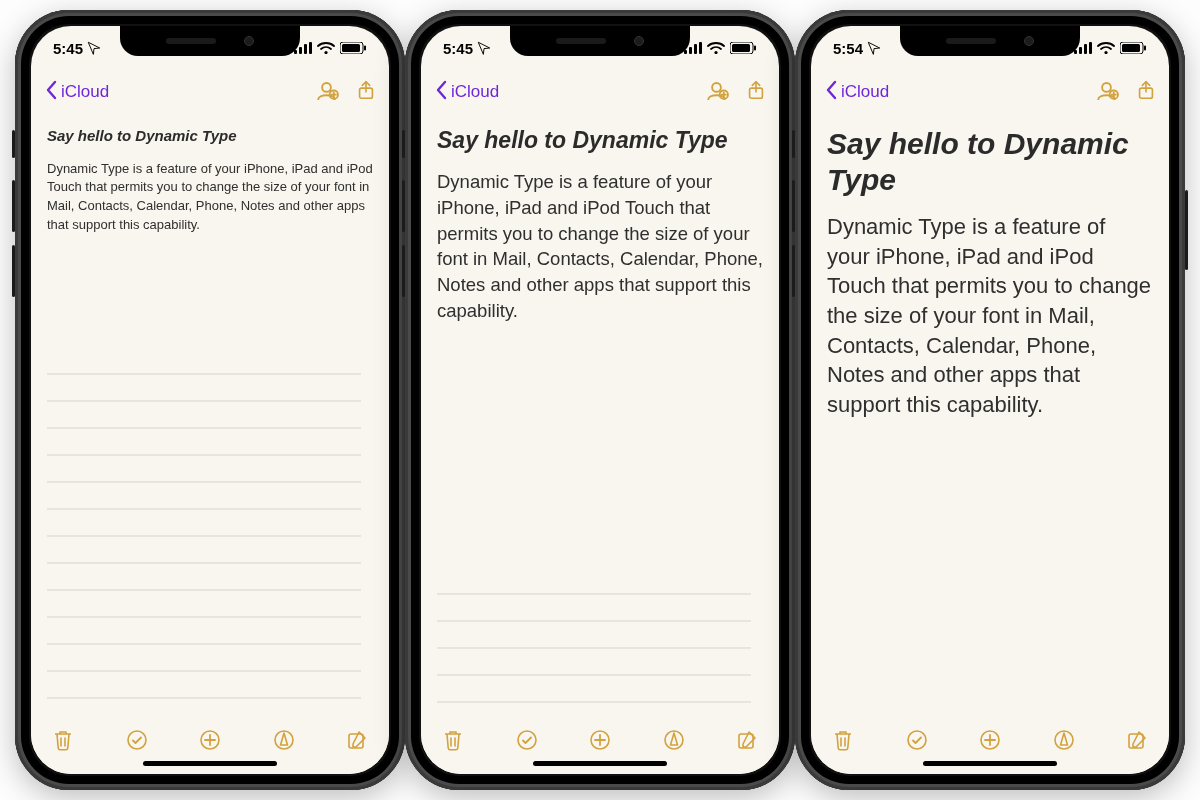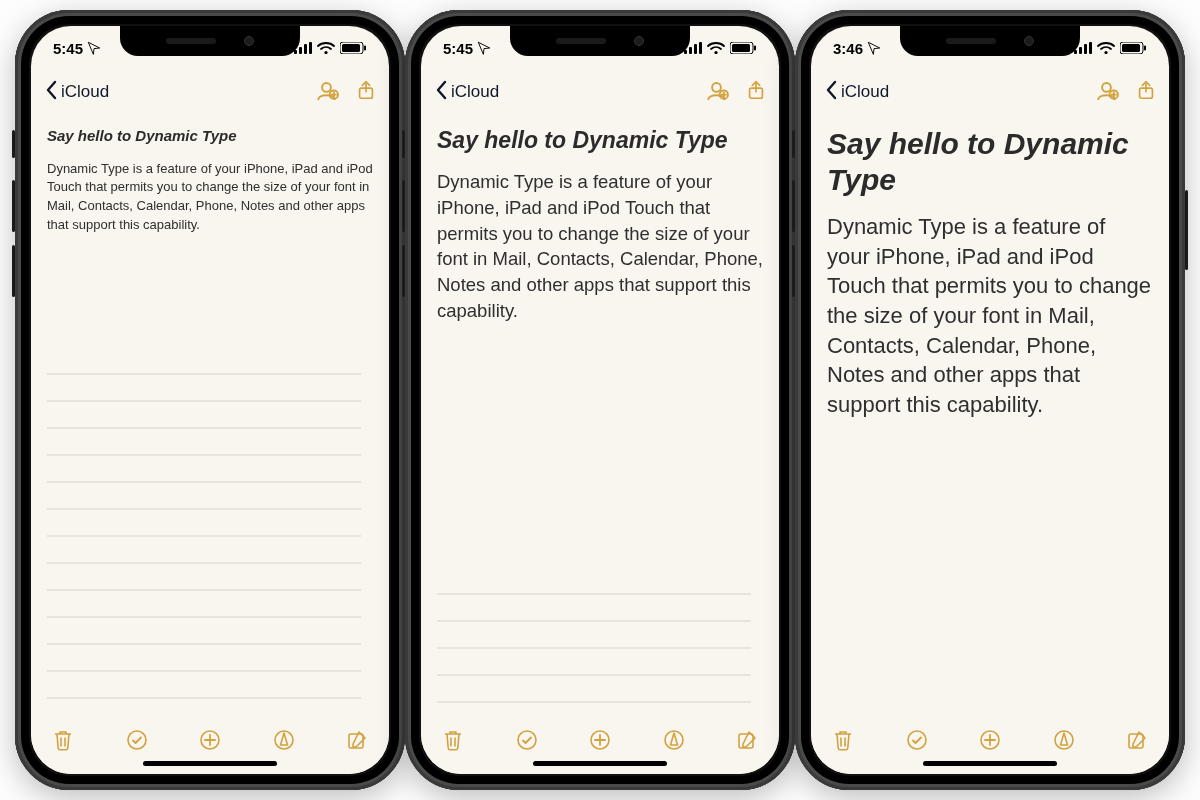--- a/index.html
+++ b/index.html
@@ -68,21 +68,21 @@
 
   .nav-bar {
     height: 44px;
     flex: 0 0 44px;
     display: flex;
     align-items: center;
     justify-content: space-between;
     padding: 0 12px;
     background: #f9f6ef;
   }
-  .gold { color: #0f172a; }
+  .gold { color: #6d28d9; }
   .nav-left { display: flex; align-items: center; gap: 2px; font-size: 17px; }
   .nav-right { display: flex; align-items: center; gap: 16px; }
   .nav-right svg { color: #d2a23f; stroke: #d2a23f; }
 
   .paper {
     flex: 1 1 auto;
     overflow: hidden;
     position: relative;
     background: #f9f6ef;
     padding: 12px 16px 0 16px;
@@ -400,21 +400,21 @@
     <span class="btn-side btn-pwr"></span>
     <div class="screen">
       <div class="notch">
         <span class="speaker"></span>
           <span class="cam"></span>
       </div>
       <div class="home-indicator"></div>
 
       <div class="status-bar">
         <div class="status-left">
-          <span>3:46</span>
+          <span>5:54</span>
           <span style="color:#000">
               <svg width="14" height="14" viewBox="0 0 22 22">
                 <use href="#i-loc"></use>
               </svg>
             </span>
         </div>
         <div class="status-left" style="gap:5px">
           <span style="color:#000">
               <svg width="18" height="12" viewBox="0 0 18 12">
                 <use href="#i-signal"></use>

